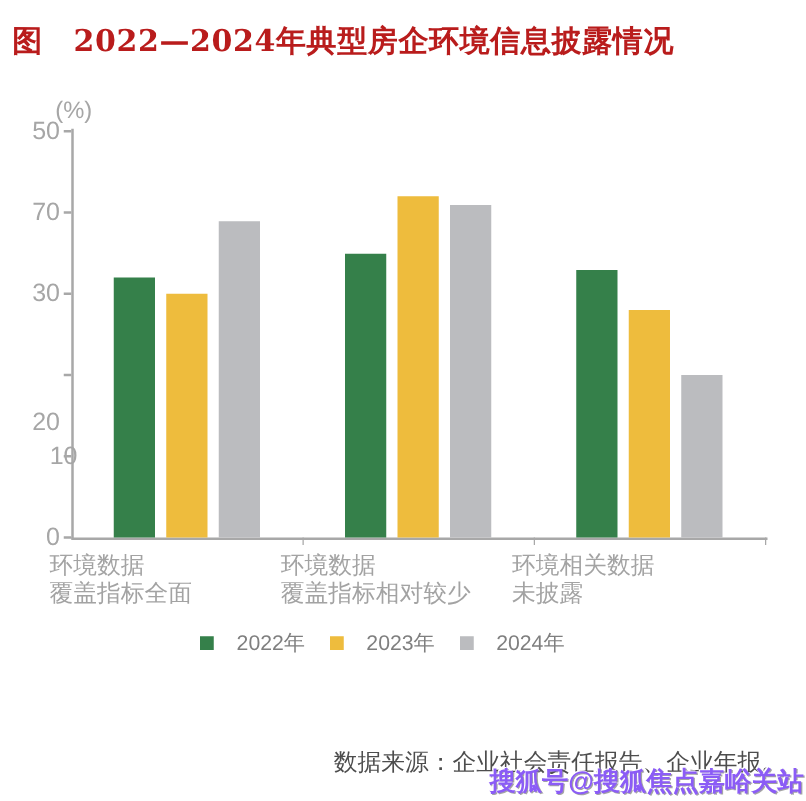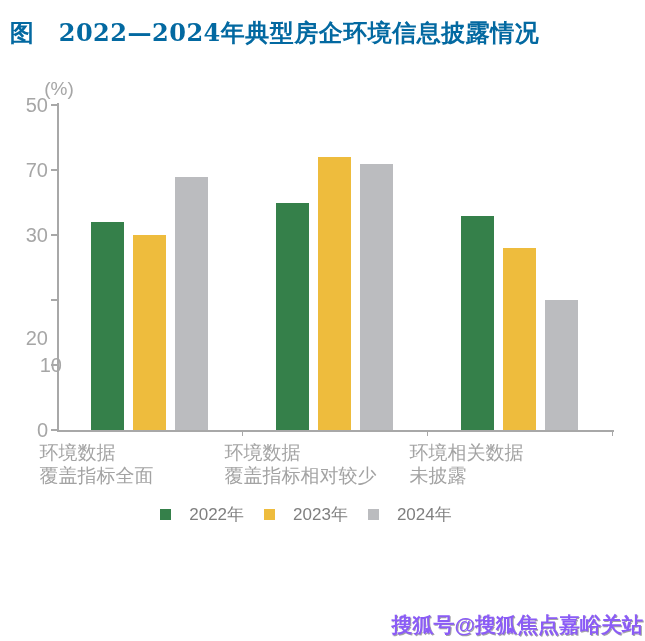--- a/index.html
+++ b/index.html
@@ -10,21 +10,21 @@
     width: 645px; height: 641px;
     position: relative; overflow: hidden;
     font-family: "Liberation Sans", "DejaVu Sans", sans-serif;
   }
   .stage { position: absolute; inset: 0; }
 
   .title {
     position: absolute; top: 17px; left: 0; width: 549px;
     text-align: center;
     font-family: "DejaVu Serif", "Liberation Serif", serif;
-    font-size: 24px; font-weight: 700; color: #0369a1;
+    font-size: 24px; font-weight: 700; color: #b91c1c;
     letter-spacing: 0.5px; margin: 0;
   }
 
   .unit-label {
     position: absolute; left: 33px; top: 78px; width: 52px;
     text-align: center; font-size: 19px; color: #a6a6a6;
   }
 
   #plot { position: absolute; inset: 0; }
 
@@ -124,16 +124,17 @@
         <span class="legend-marker" style="background: rgb(238, 188, 61);"></span>
         <span>2023年</span>
       </span>
       <span class="legend-item">
         <span class="legend-marker" style="background: rgb(187, 188, 191);"></span>
         <span>2024年</span>
       </span>
     </div>
 
 
+  <p class="source">数据来源：企业社会责任报告、企业年报。</p>
 
   <div class="watermark">搜狐号@搜狐焦点嘉峪关站</div>
 
 </div>
 
 </body></html>

